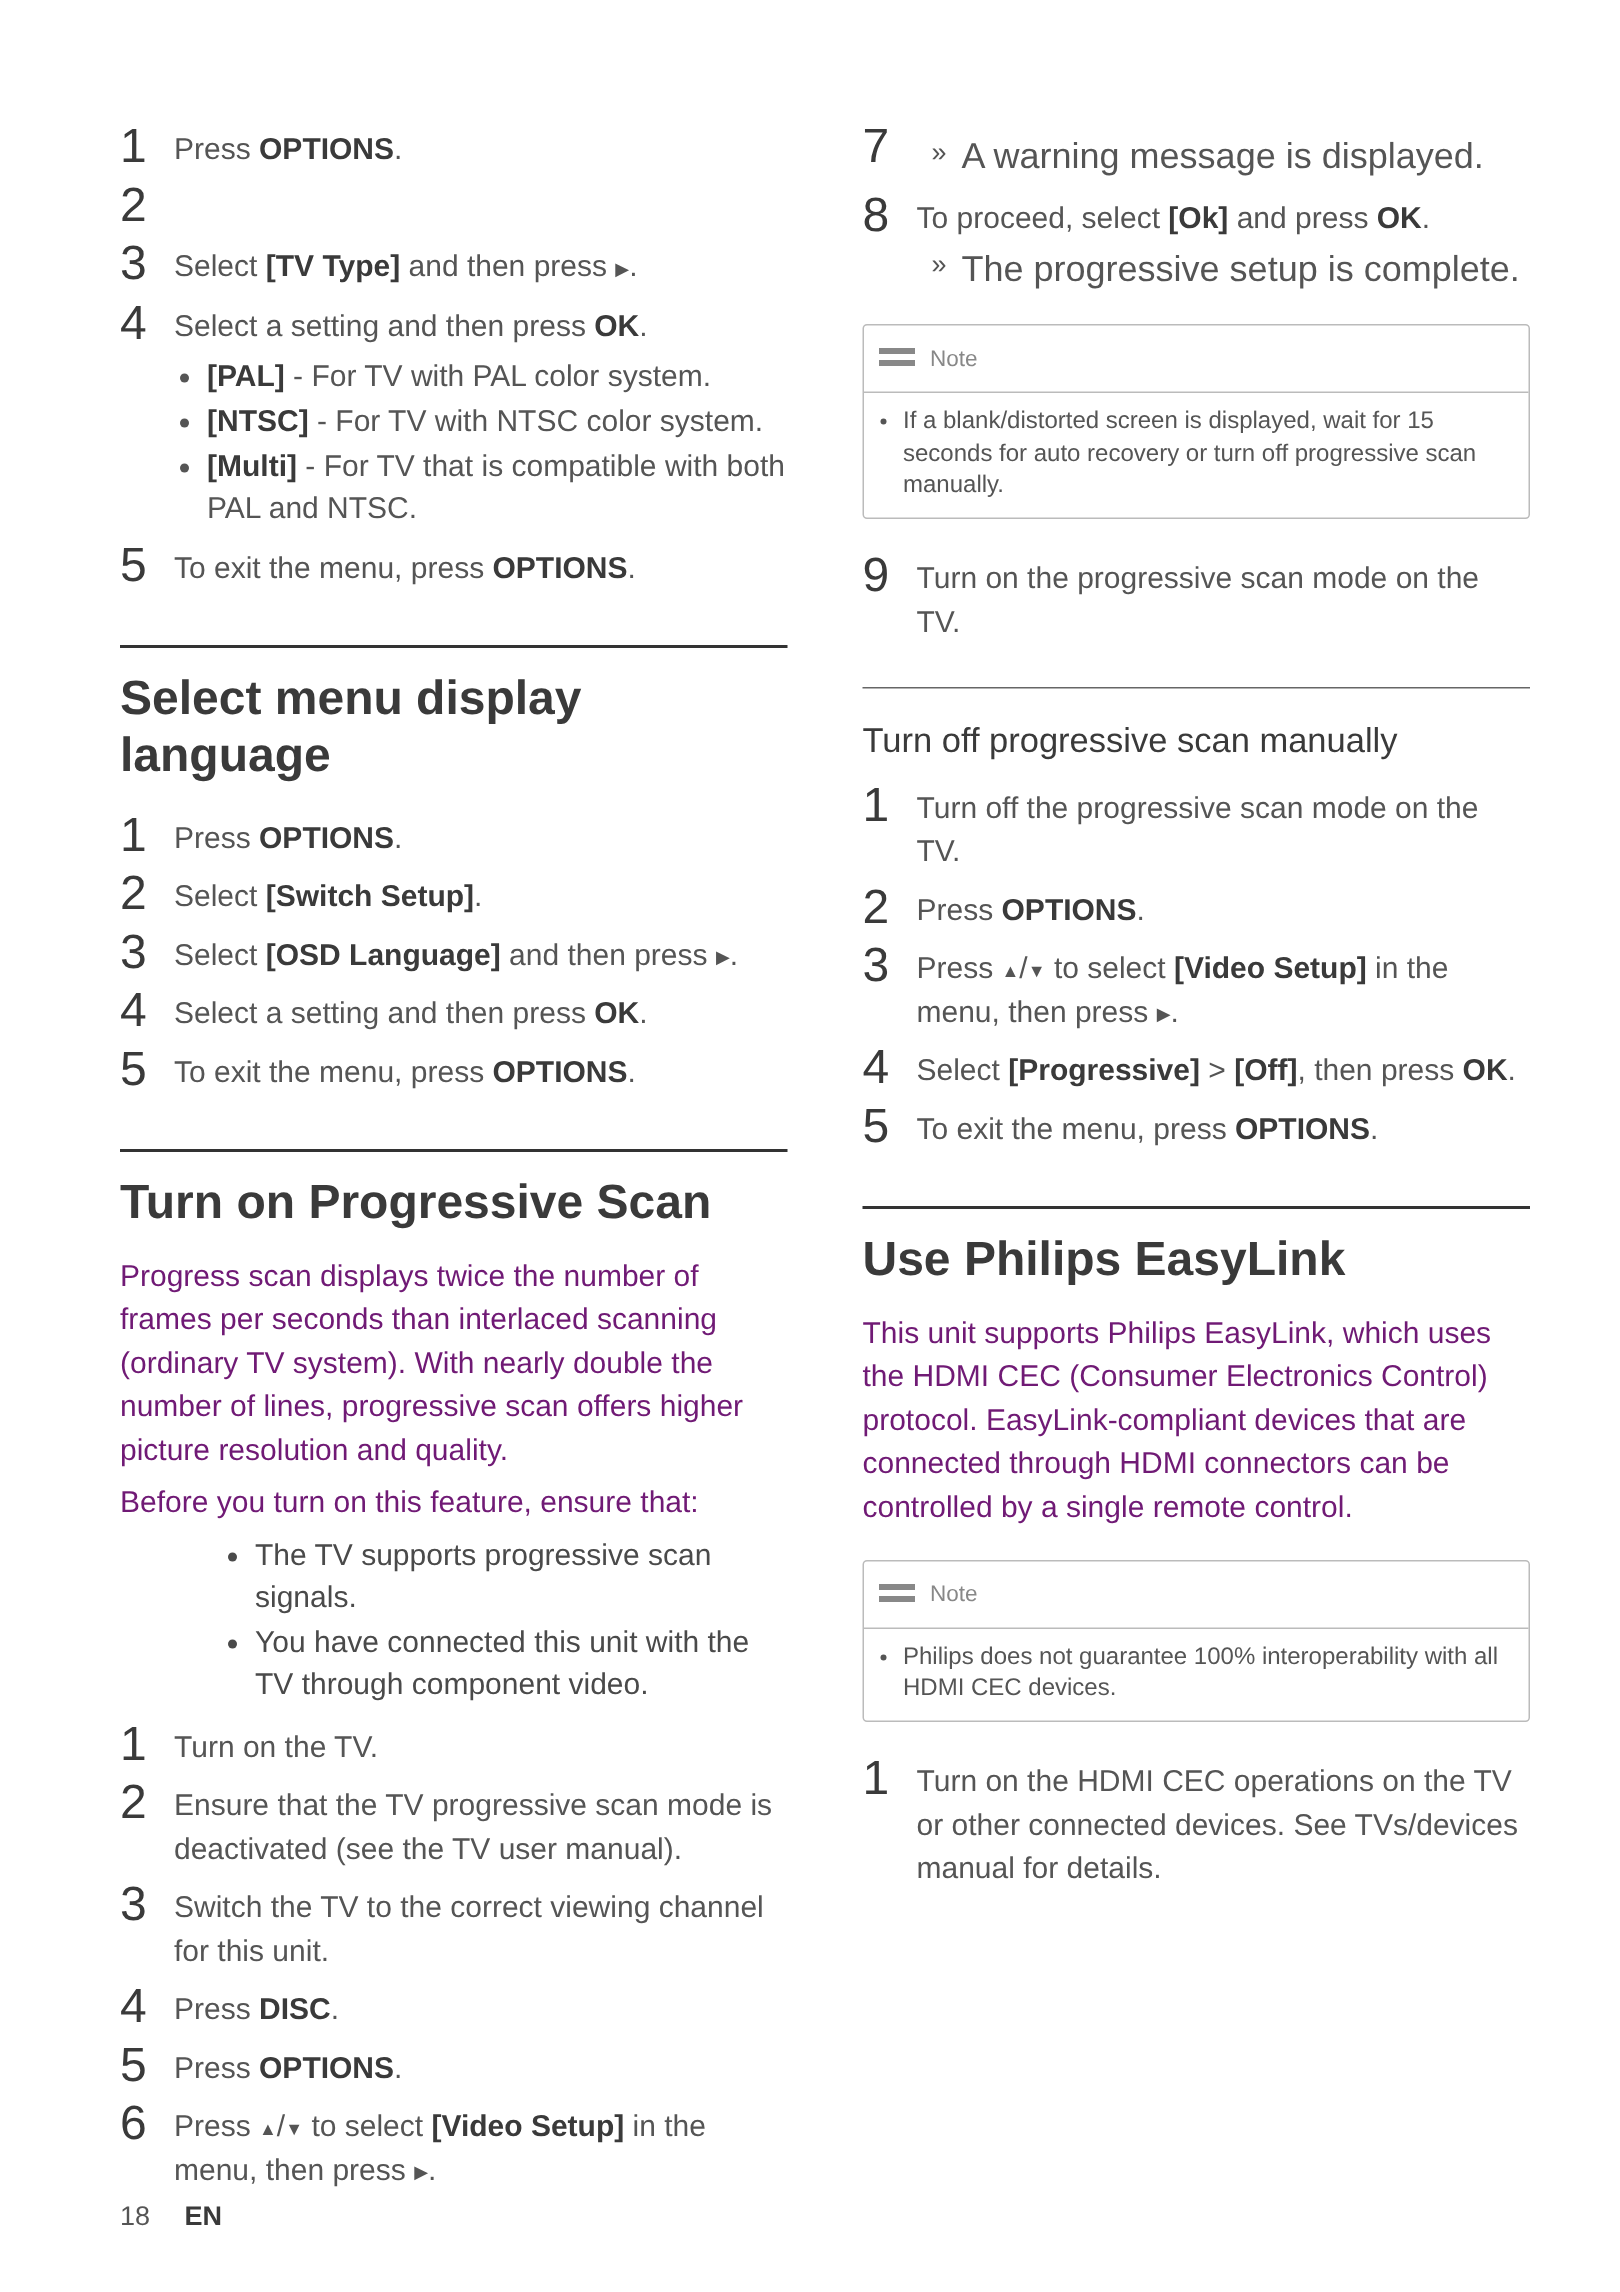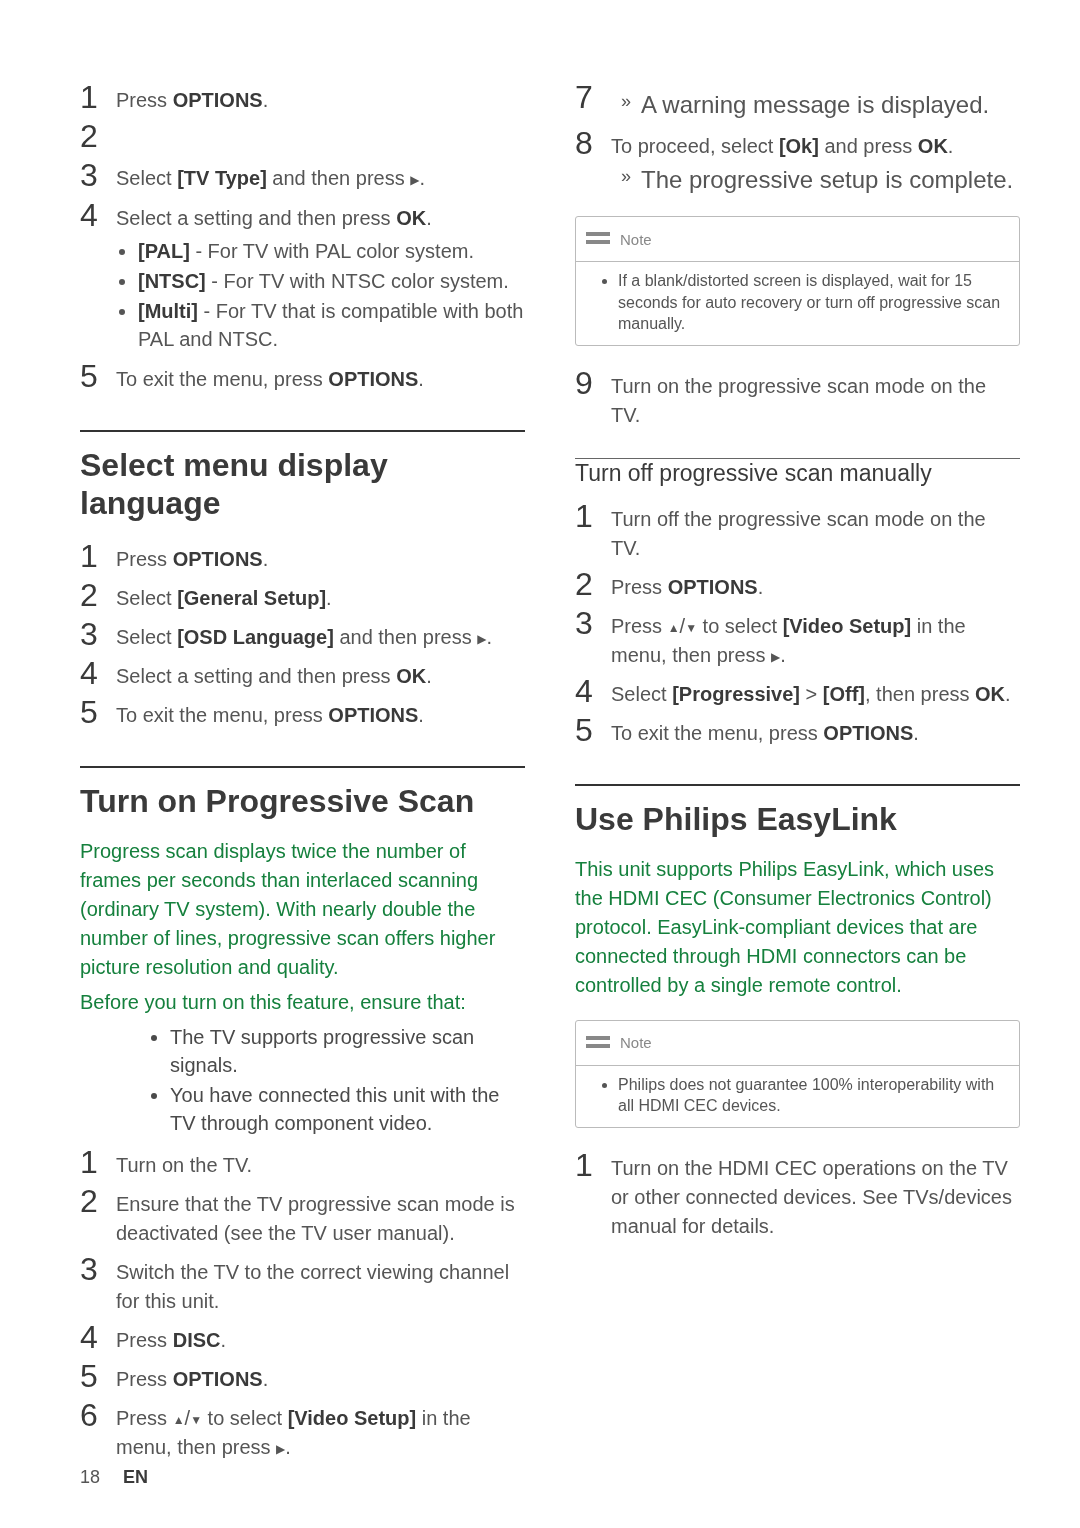--- a/index.html
+++ b/index.html
@@ -77,31 +77,31 @@
     padding-top: 14px;
     margin-top: 36px;
     margin-bottom: 16px;
     line-height: 1.2;
   }
   h3.subsection {
     font-size: 23px;
     font-weight: 400;
     color: #3a3a3a;
     border-top: 1px solid #666;
-    padding-top: 0;
+    padding-top: 20px;
     margin-top: 28px;
     margin-bottom: 10px;
     line-height: 1.3;
   }
   .para {
     font-size: 20px;
     font-weight: 300;
     line-height: 1.45;
     margin-bottom: 6px;
-    color: #15803d;
+    color: #701a75;
   }
   .note-box {
     border: 1px solid #bbb;
     border-radius: 3px;
     margin: 20px 0;
   }
   .note-head {
     display: flex;
     align-items: center;
     border-bottom: 1px solid #bbb;
@@ -118,21 +118,21 @@
   .note-title {
     font-size: 15px;
     color: #888;
     font-weight: 400;
   }
   .note-body {
     padding: 8px 14px 10px 14px;
   }
   .note-body ul {
     list-style: disc;
-    margin-left: 28px;
+    margin-left: 12px;
   }
   .note-body li {
     font-size: 16px;
     line-height: 1.35;
     font-weight: 300;
     color: #555;
   }
   .footer {
     position: absolute;
     bottom: 40px;
@@ -184,21 +184,21 @@
 
     <h2 class="section">Select menu display language</h2>
 
     <ol class="step-list">
       <li class="step">
           <span class="step-num">1</span>
           <div class="step-body">Press <b>OPTIONS</b>.</div>
         </li>
       <li class="step">
           <span class="step-num">2</span>
-          <div class="step-body">Select <b>[General Setup]</b>.</div>
+          <div class="step-body">Select <b>[Switch Setup]</b>.</div>
         </li>
       <li class="step">
           <span class="step-num">3</span>
           <div class="step-body">Select <b>[OSD Language]</b> and then press <span class="tri-right"></span>.</div>
         </li>
       <li class="step">
           <span class="step-num">4</span>
           <div class="step-body">Select a setting and then press <b>OK</b>.</div>
         </li>
       <li class="step">

